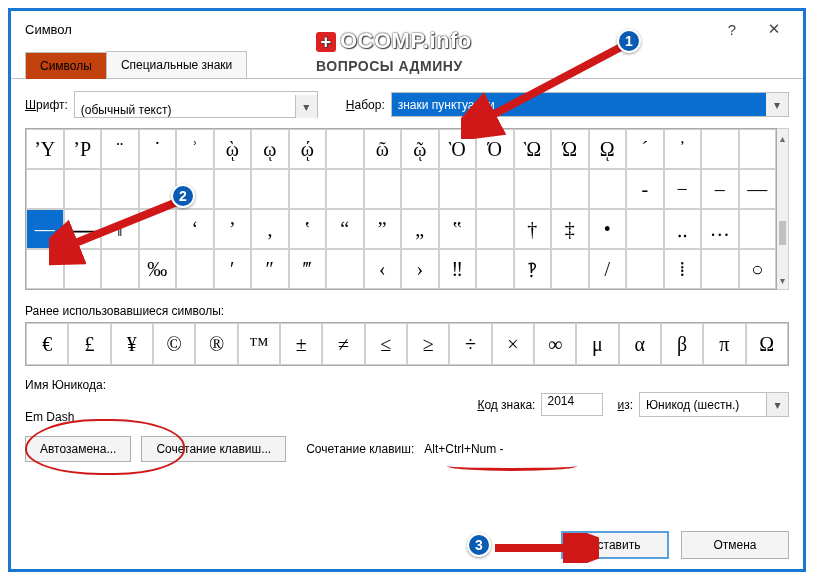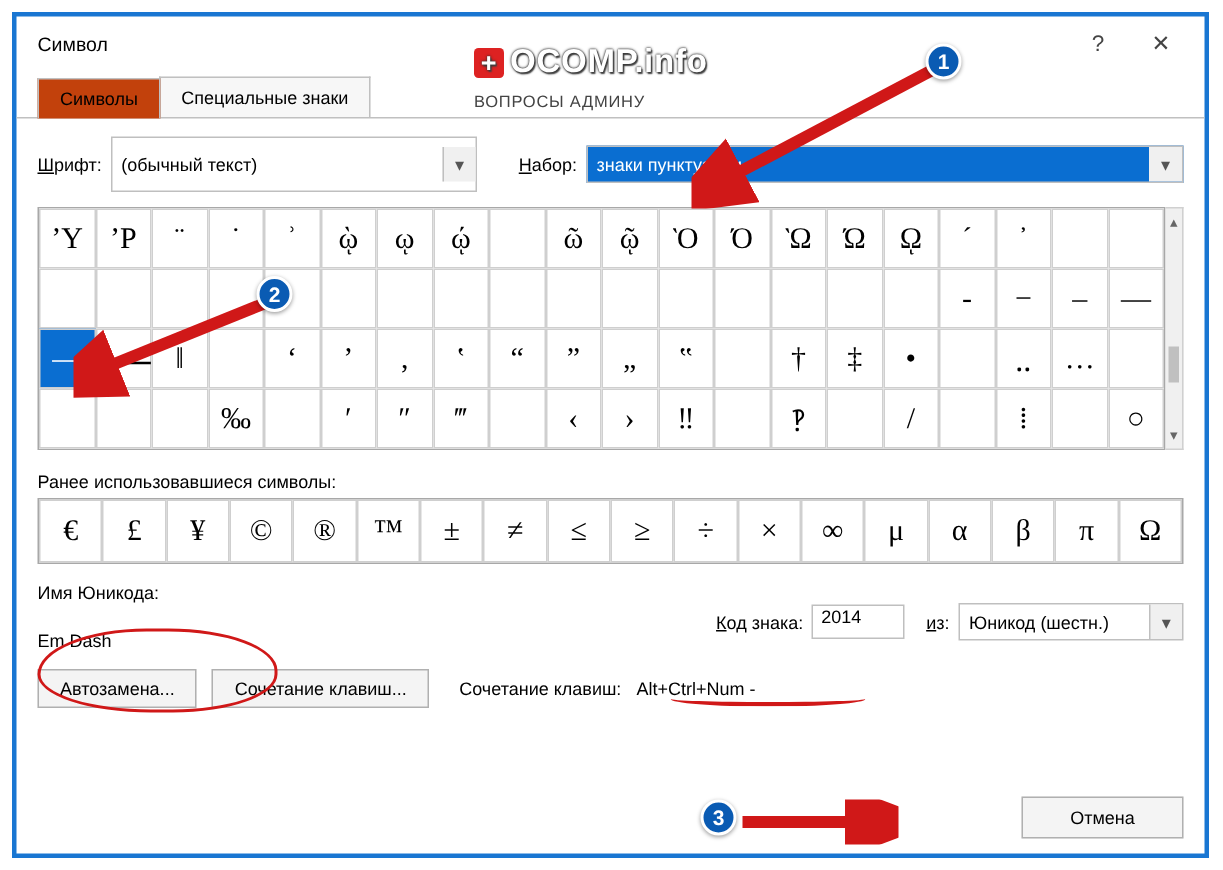--- a/index.html
+++ b/index.html
@@ -59,24 +59,24 @@
   .row {
     display: flex;
     align-items: center;
     padding: 12px 14px 8px 14px;
     gap: 6px;
   }
   .label { font-size: 12px; }
   .label u { text-decoration: underline; }
   .select-font {
     flex: 0 0 244px;
-    height: 37px;
+    height: 27px;
     border: 1px solid #bfbfbf;
     display: flex;
-    align-items: center;
+    align-items: flex-end;
     padding: 0 6px;
     font-size: 12px;
     background: #fff;
     justify-content: space-between;
   }
   .select-set {
     flex: 1;
     height: 25px;
     border: 1px solid #bfbfbf;
     display: flex;
@@ -245,24 +245,24 @@
     left: 305px;
     font-size: 22px;
     font-weight: bold;
     color: #fff;
     text-shadow: 0 0 1px #333, 0 0 2px #333, 1px 1px 1px #444;
     letter-spacing: .5px;
     z-index: 15;
     line-height: 1.05;
   }
   .watermark .sub {
-    font-size: 11px;
+    font-size: 14px;
     color: #444;
     text-shadow: 0 0 1px #fff, 0 0 2px #fff;
-    font-weight: normal;
+    font-weight: bold;
     letter-spacing: .5px;
   }
   .watermark .plus {
     display:inline-block;
     width:20px; height:20px;
     background:#d22;
     color:#fff;
     text-align:center;
     line-height:20px;
     border-radius:3px;
@@ -446,20 +446,21 @@
   </div>
 
   <div class="btn-row">
     <div class="btn">Автозамена...</div>
     <div class="btn">Сочетание клавиш...</div>
     <span style="margin-left:10px;">Сочетание клавиш:</span>
     <span>Alt+Ctrl+Num -</span>
   </div>
 
   <div class="footer">
+    <div class="btn primary">Вставить</div>
     <div class="btn">Отмена</div>
   </div>
 
   <div class="watermark">
     <span class="plus">+</span><span>OCOMP.info</span><br>
     <span class="sub">ВОПРОСЫ АДМИНУ</span>
   </div>
 
   <div class="badge" style="top:18px; left:606px;">1</div>
   <div class="badge" style="top:173px; left:160px;">2</div>

